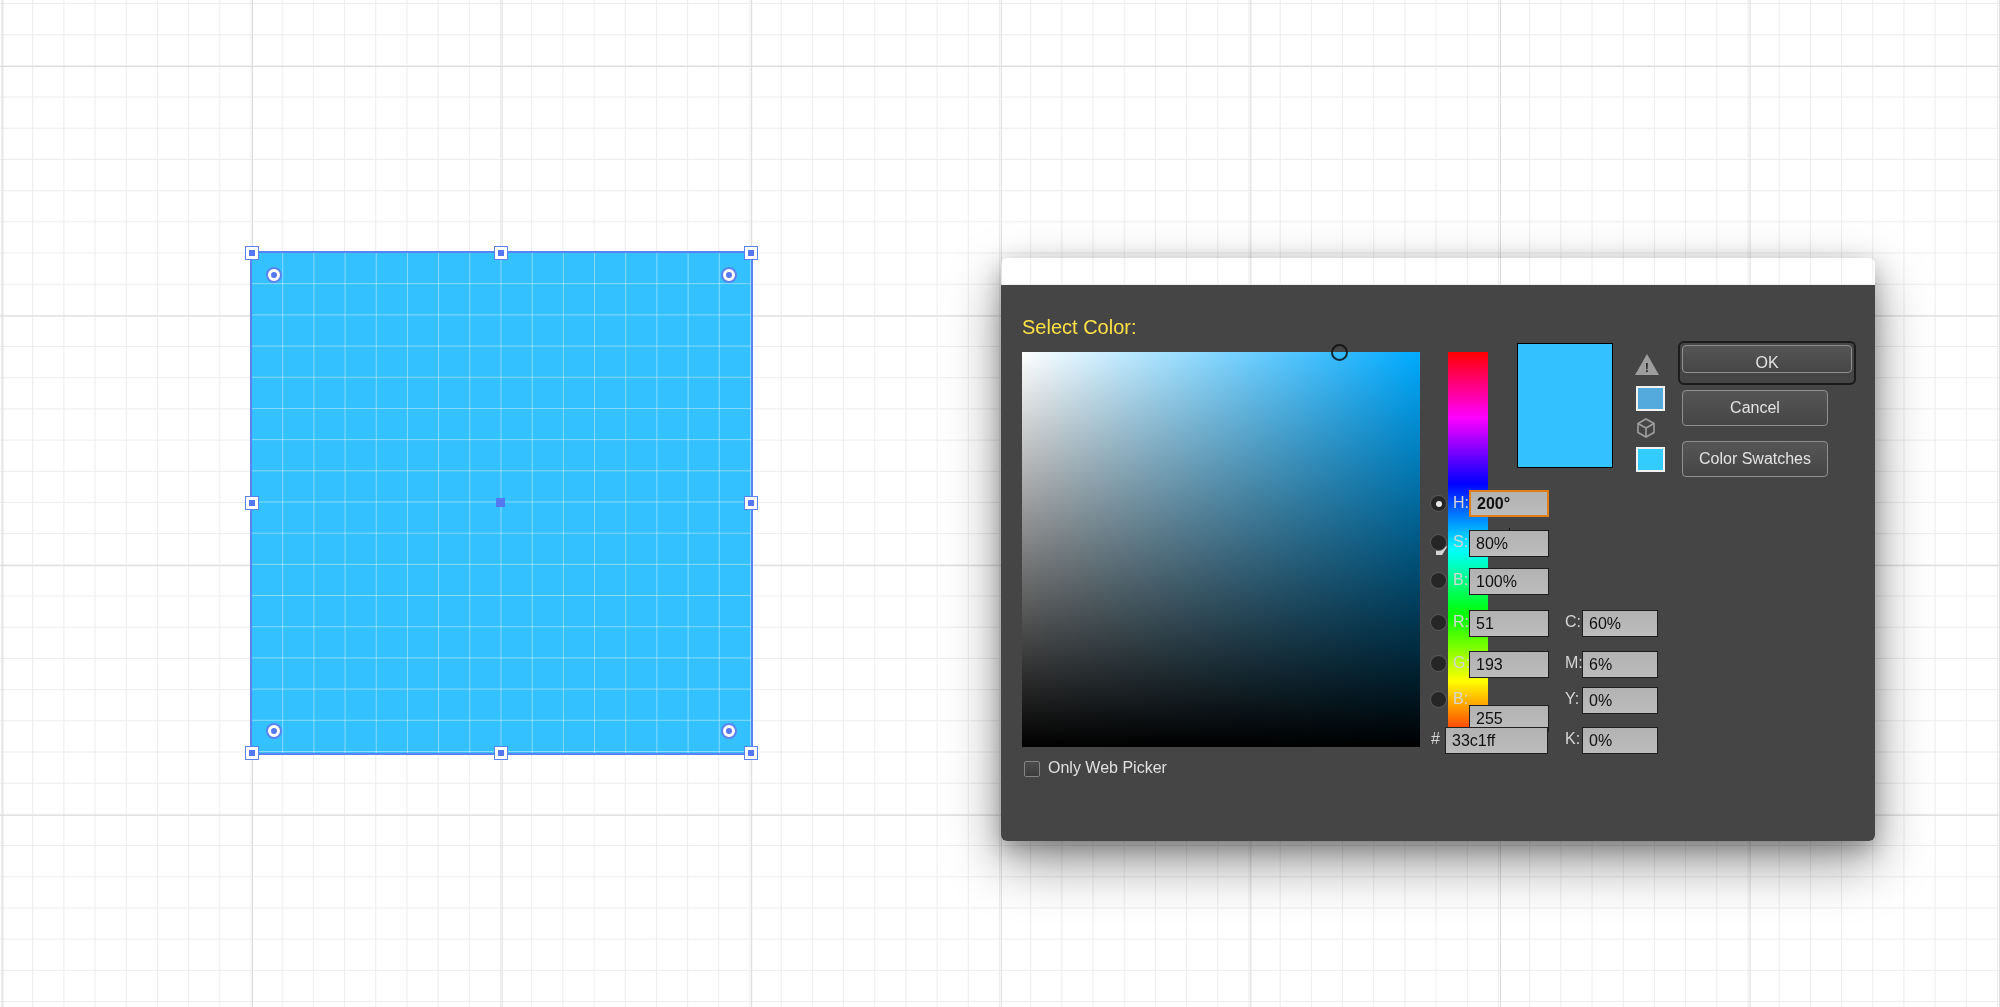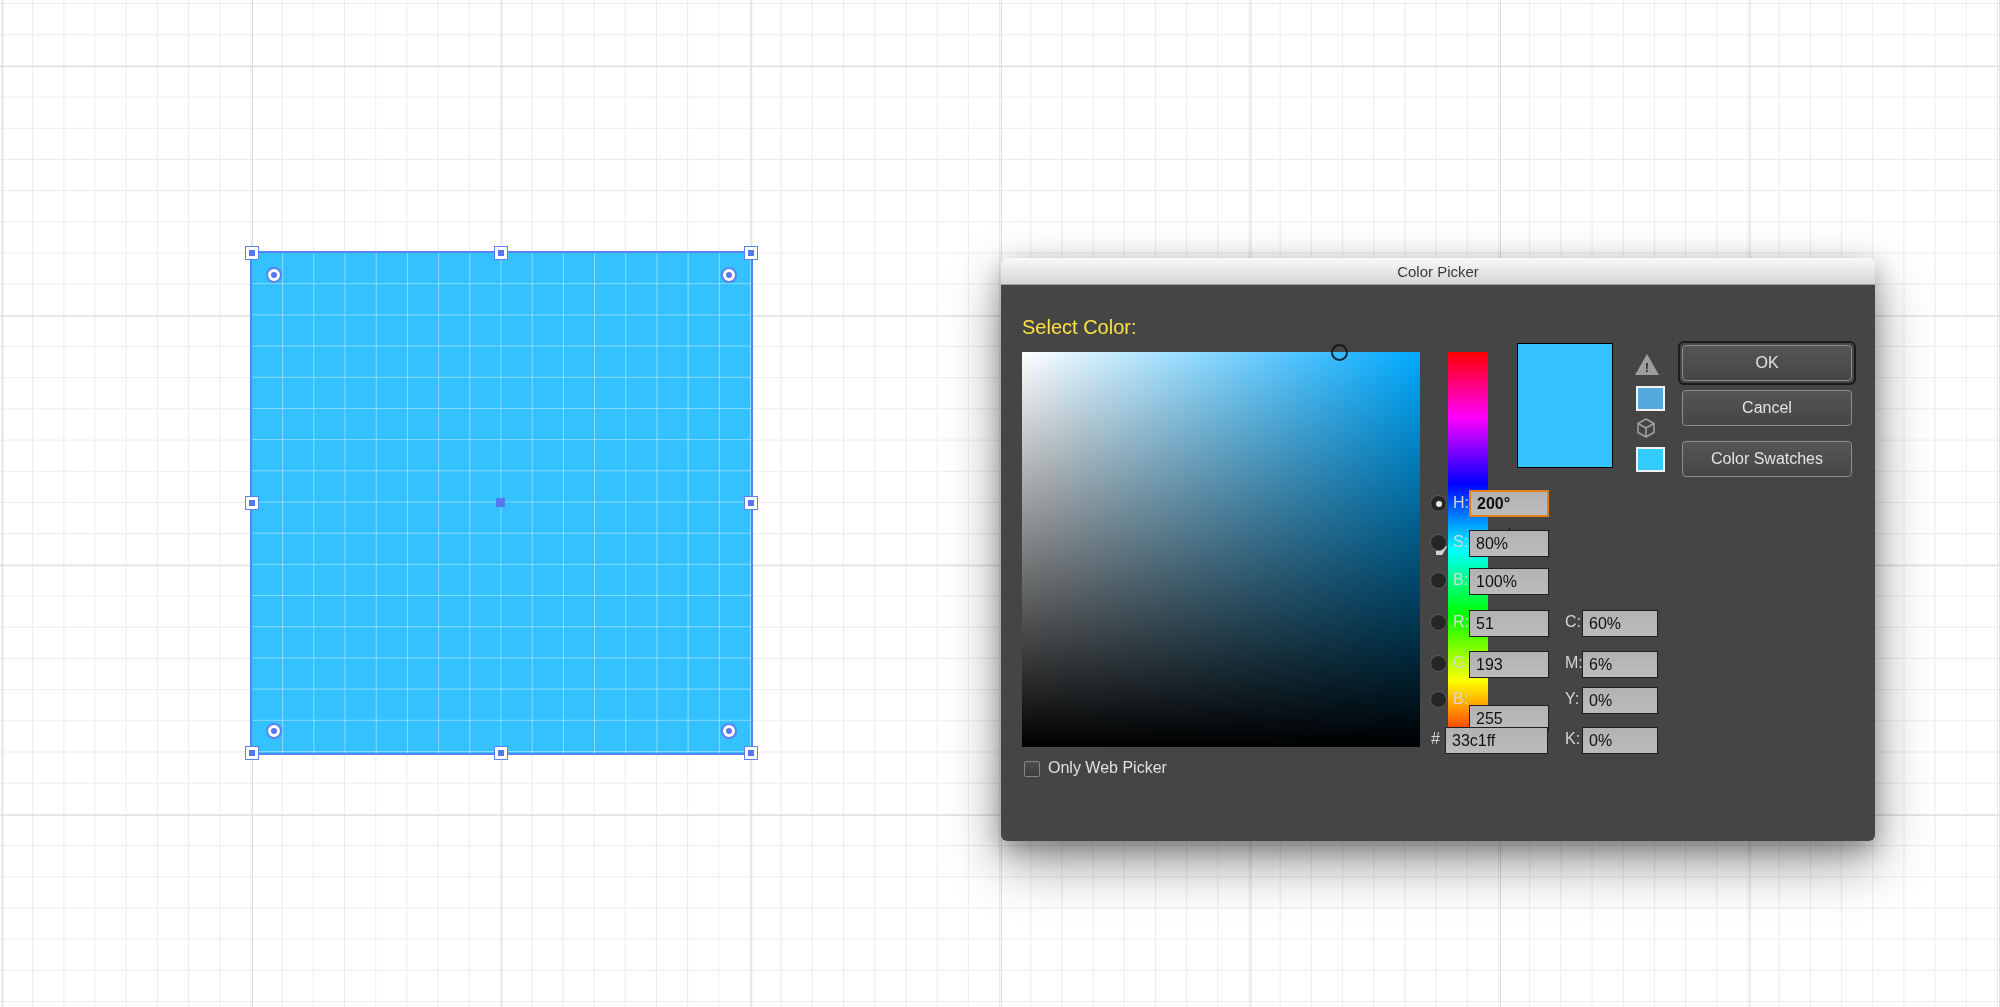--- a/index.html
+++ b/index.html
@@ -53,26 +53,26 @@
   .hue-arrow.right{left:489px;top:254px;clip-path:polygon(100% 0,45% 0,0 50%,45% 100%,100% 100%);}
   .preview{position:absolute;left:516px;top:58px;width:96px;height:125px;
     border:1px solid #000;box-sizing:border-box;}
   .warn-tri{position:absolute;left:634px;top:69px;width:24px;height:21px;
     background:#9e9e9e;clip-path:polygon(50% 0,100% 100%,0 100%);
     display:flex;align-items:flex-end;justify-content:center;
     font-size:13px;font-weight:bold;color:#2e2e2e;line-height:15px;}
   .mini-swatch{position:absolute;width:25px;height:21px;border:2px solid #f2f2f2;
     box-sizing:content-box;}
   .cube{position:absolute;left:634px;top:132px;}
-  .btn{position:absolute;width:170px;height:36px;box-sizing:border-box;
+  .btn{position:absolute;width:146px;height:36px;box-sizing:border-box;
     background:linear-gradient(#555555,#464646);border:1px solid #8f8f8f;
     border-radius:4px;color:#e3e3e3;font-size:16px;text-align:center;line-height:34px;}
   .ok-ring{position:absolute;left:677px;top:56px;width:178px;height:44px;
     border:2px solid #1b1b1b;border-radius:6px;box-sizing:border-box;}
-  .ok-ring .btn{left:2px;top:2px;width:170px;height:36px;}
+  .ok-ring .btn{left:2px;top:2px;width:170px;height:28px;}
   .row-label{position:absolute;font-size:16px;color:#d6d6d6;}
   .field{position:absolute;width:80px;height:27px;box-sizing:border-box;
     background:linear-gradient(#b2b2b2,#bcbcbc);border:1px solid #1f1f1f;
     color:#101010;font-size:16px;font-family:"Liberation Sans",sans-serif;
     padding:0 0 0 6px;outline:none;}
   .field.focused{border:2px solid #e07f17;font-weight:bold;}
   .radio{position:absolute;width:17px;height:17px;border-radius:50%;
     background:#262626;border:1px solid #5c5c5c;box-sizing:border-box;
     display:flex;align-items:center;justify-content:center;}
   .radio.selected i{display:block;width:6px;height:6px;border-radius:50%;background:#e8e8e8;}
@@ -122,21 +122,20 @@
     </div>
   <div class="handle" style="left:494px;top:746px">
       <i></i>
     </div>
   <div class="handle" style="left:744px;top:746px">
       <i></i>
     </div>
   <div class="center-point"></div>
 
   <div class="dialog">
-    <div class="titlebar">Color Picker</div>
     <div class="dlg-body">
 
       <div class="select-label">Select Color:</div>
 
       <div class="sb-field"></div>
       <div class="sb-marker"></div>
 
       <div class="hue-bar"></div>
       <div class="hue-arrow left"></div>
       <div class="hue-arrow right"></div>

